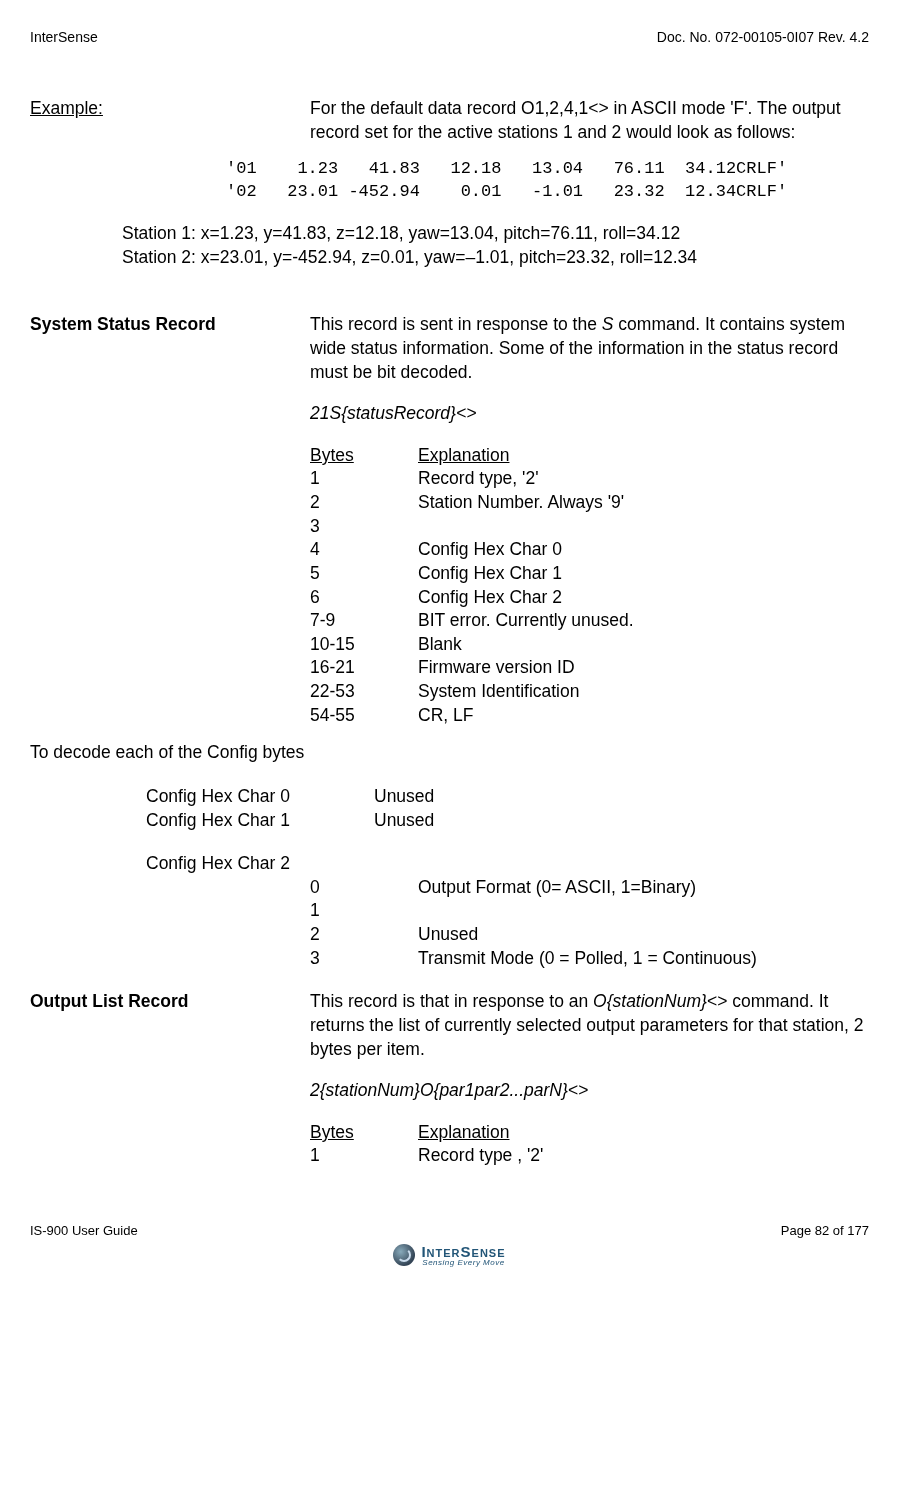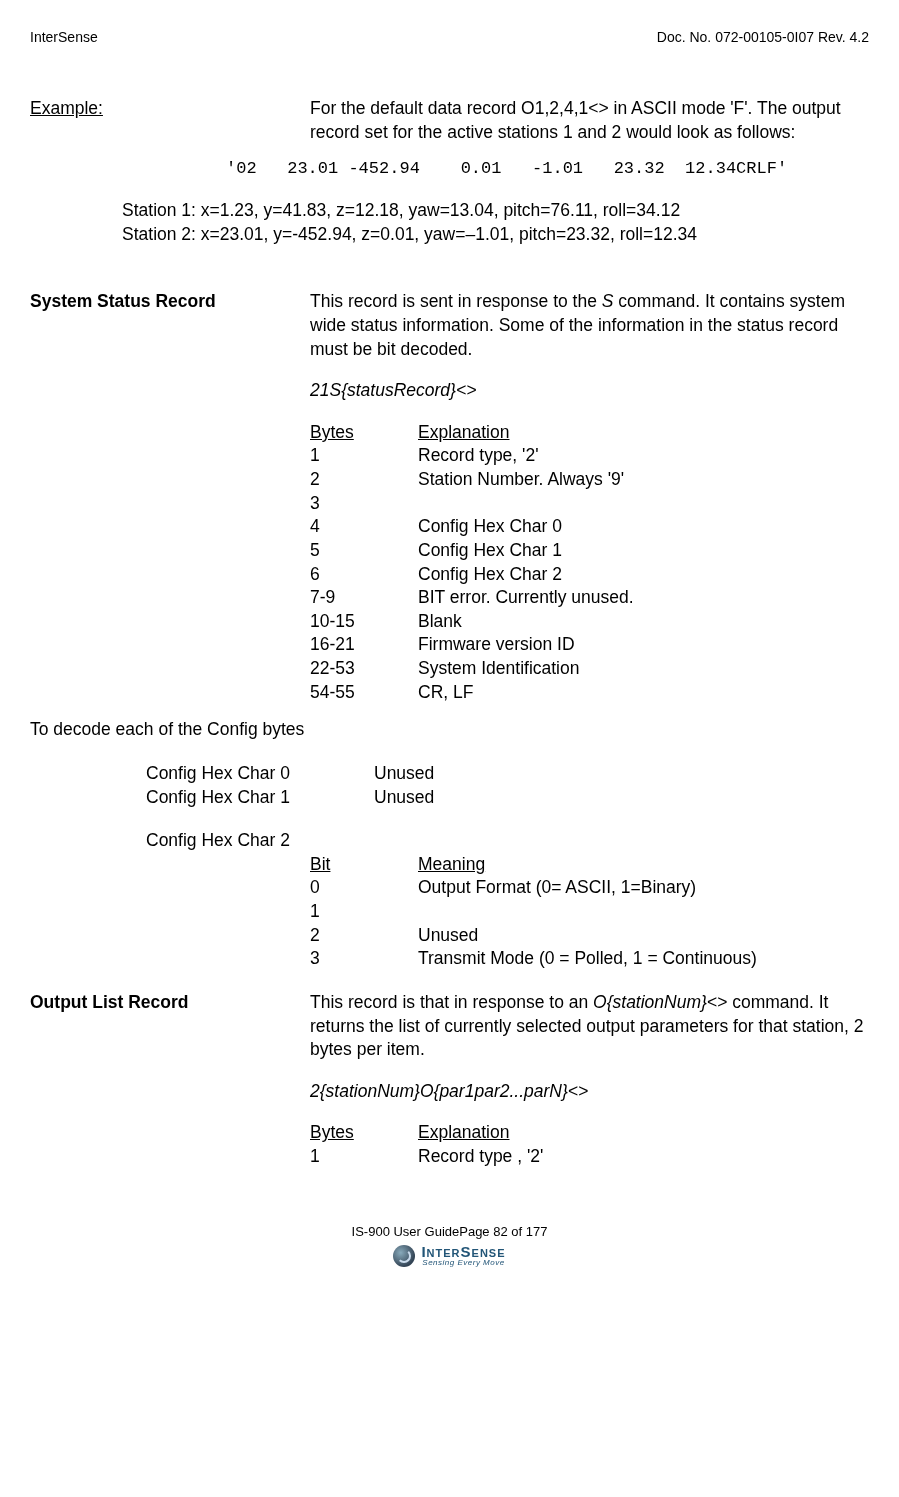--- a/index.html
+++ b/index.html
@@ -37,21 +37,21 @@
     white-space: pre;
     font-size: 17px;
   }
   .indent-1 { margin-left: 92px; }
   .indent-2 { margin-left: 116px; }
   .table-row { display: flex; }
   .col-a { flex: 0 0 108px; }
   .col-b { flex: 1; }
   .footer {
     display: flex;
-    justify-content: center;
+    justify-content: space-between;
     font-size: 13px;
     margin-top: 54px;
   }
   .logo-wrap{
     text-align:center;
     margin-top:4px;
   }
   .logo{
     display:inline-flex;
     align-items:center;
@@ -79,20 +79,21 @@
 </div>
 
 <div class="section">
   <div class="label-col">
     <span class="underline">Example:</span>
   </div>
   <div class="content-col">For the default data record O1,2,4,1&lt;&gt; in ASCII mode 'F'. The output record set for the active stations 1 and 2 would look as follows:</div>
 </div>
 
 <div style="margin-top:10px;margin-left:196px;">
+  <div class="mono">'01    1.23   41.83   12.18   13.04   76.11  34.12CRLF'</div>
   <div class="mono">'02   23.01 -452.94    0.01   -1.01   23.32  12.34CRLF'</div>
 </div>
 
 <div style="margin-top:18px;" class="indent-1">
   <div>Station 1: x=1.23,   y=41.83,    z=12.18,   yaw=13.04,   pitch=76.11, roll=34.12</div>
   <div>Station 2: x=23.01, y=-452.94, z=0.01,    yaw=–1.01,    pitch=23.32, roll=12.34</div>
 </div>
 
 <div class="section" style="margin-top:44px;">
   <div class="label-col">
@@ -164,24 +165,20 @@
     </div>
   <div class="table-row">
       <span style="flex:0 0 228px;">Config Hex Char 1</span>
       <span>Unused</span>
     </div>
 </div>
 
 <div class="indent-2" style="margin-top:20px;">Config Hex Char 2</div>
 
 <div style="margin-left:280px;">
-  <div class="table-row">
-    <span class="col-a underline">Bit</span>
-    <span class="col-b underline">Meaning</span>
-  </div>
   <div id="bit-rows">
       <div class="table-row">
         <span class="col-a">0</span>
         <span class="col-b">Output Format (0= ASCII, 1=Binary)</span>
       </div>
       <div class="table-row">
         <span class="col-a">1</span>
       </div>
       <div class="table-row">
         <span class="col-a">2</span>

